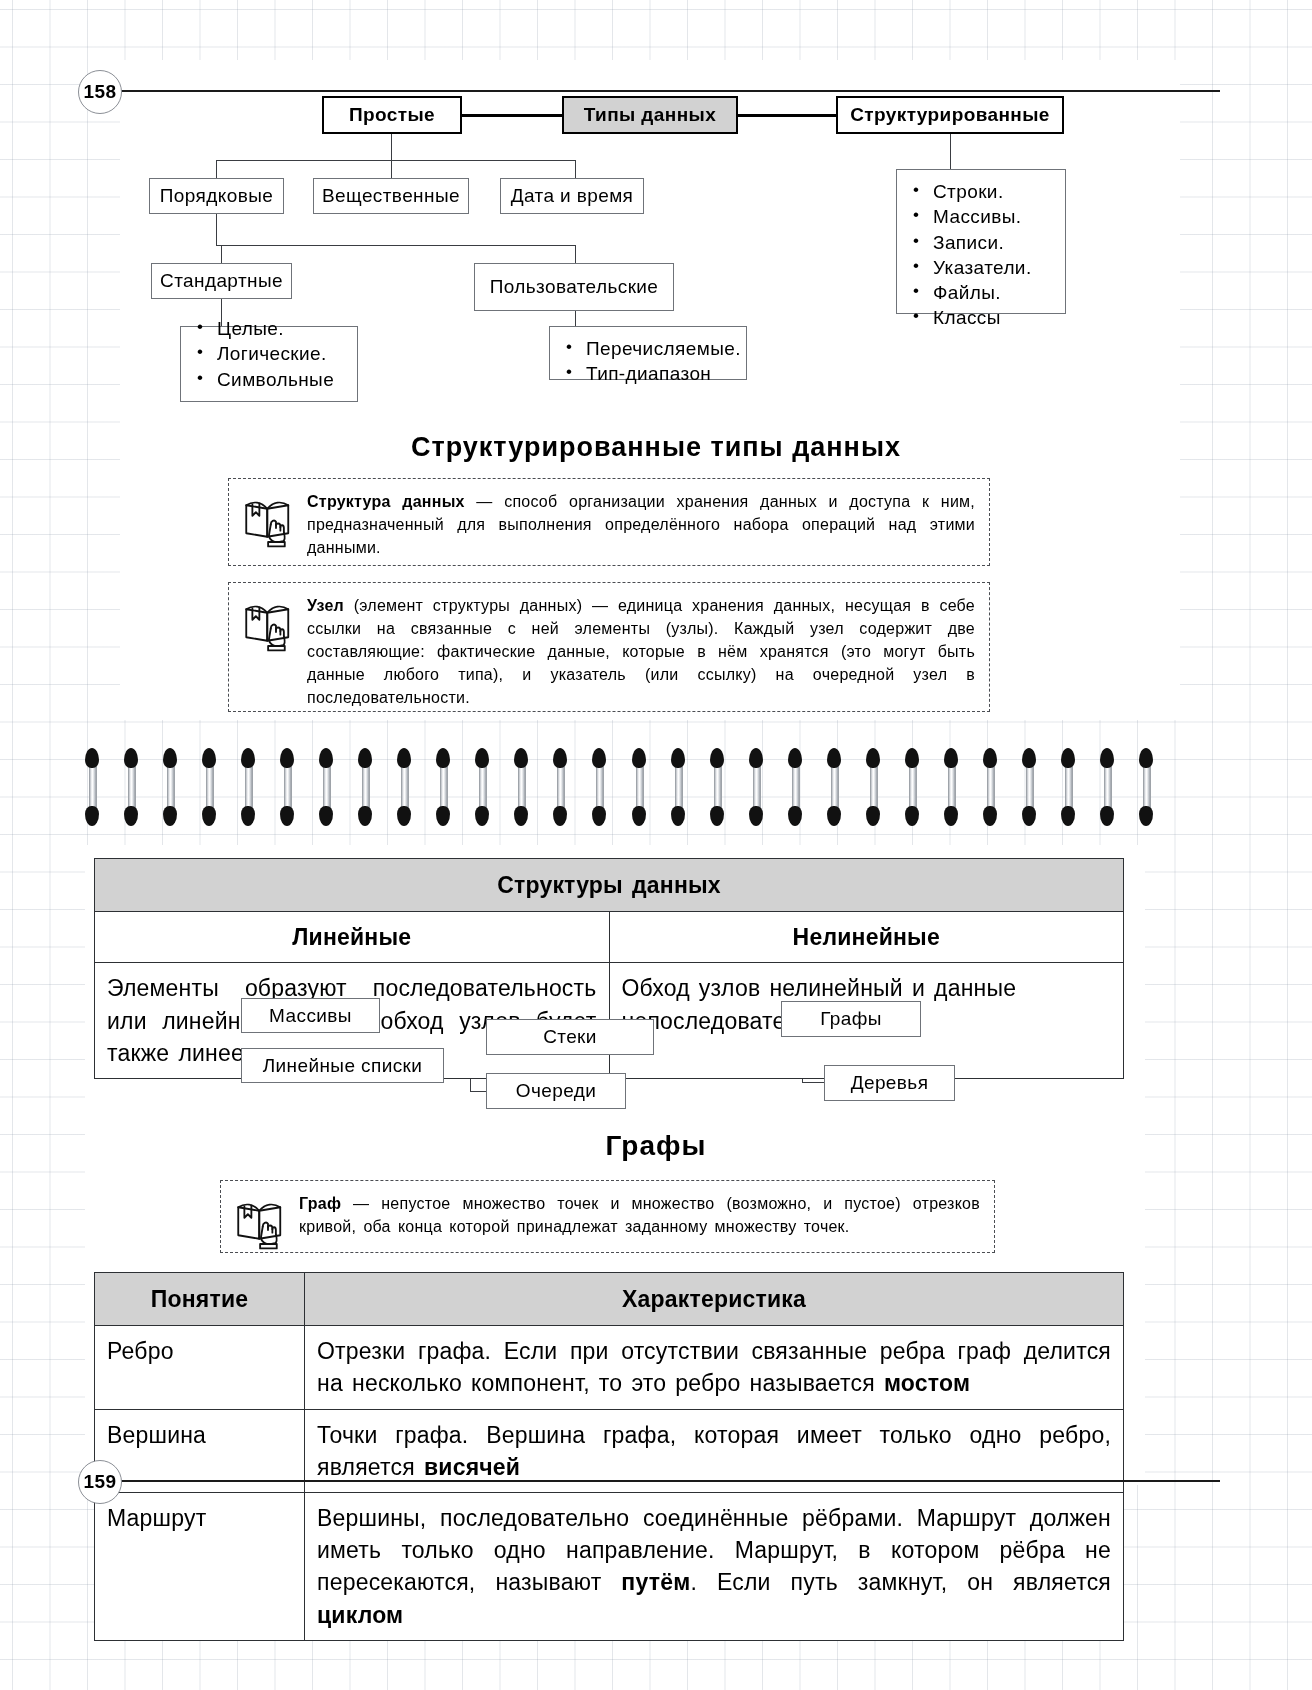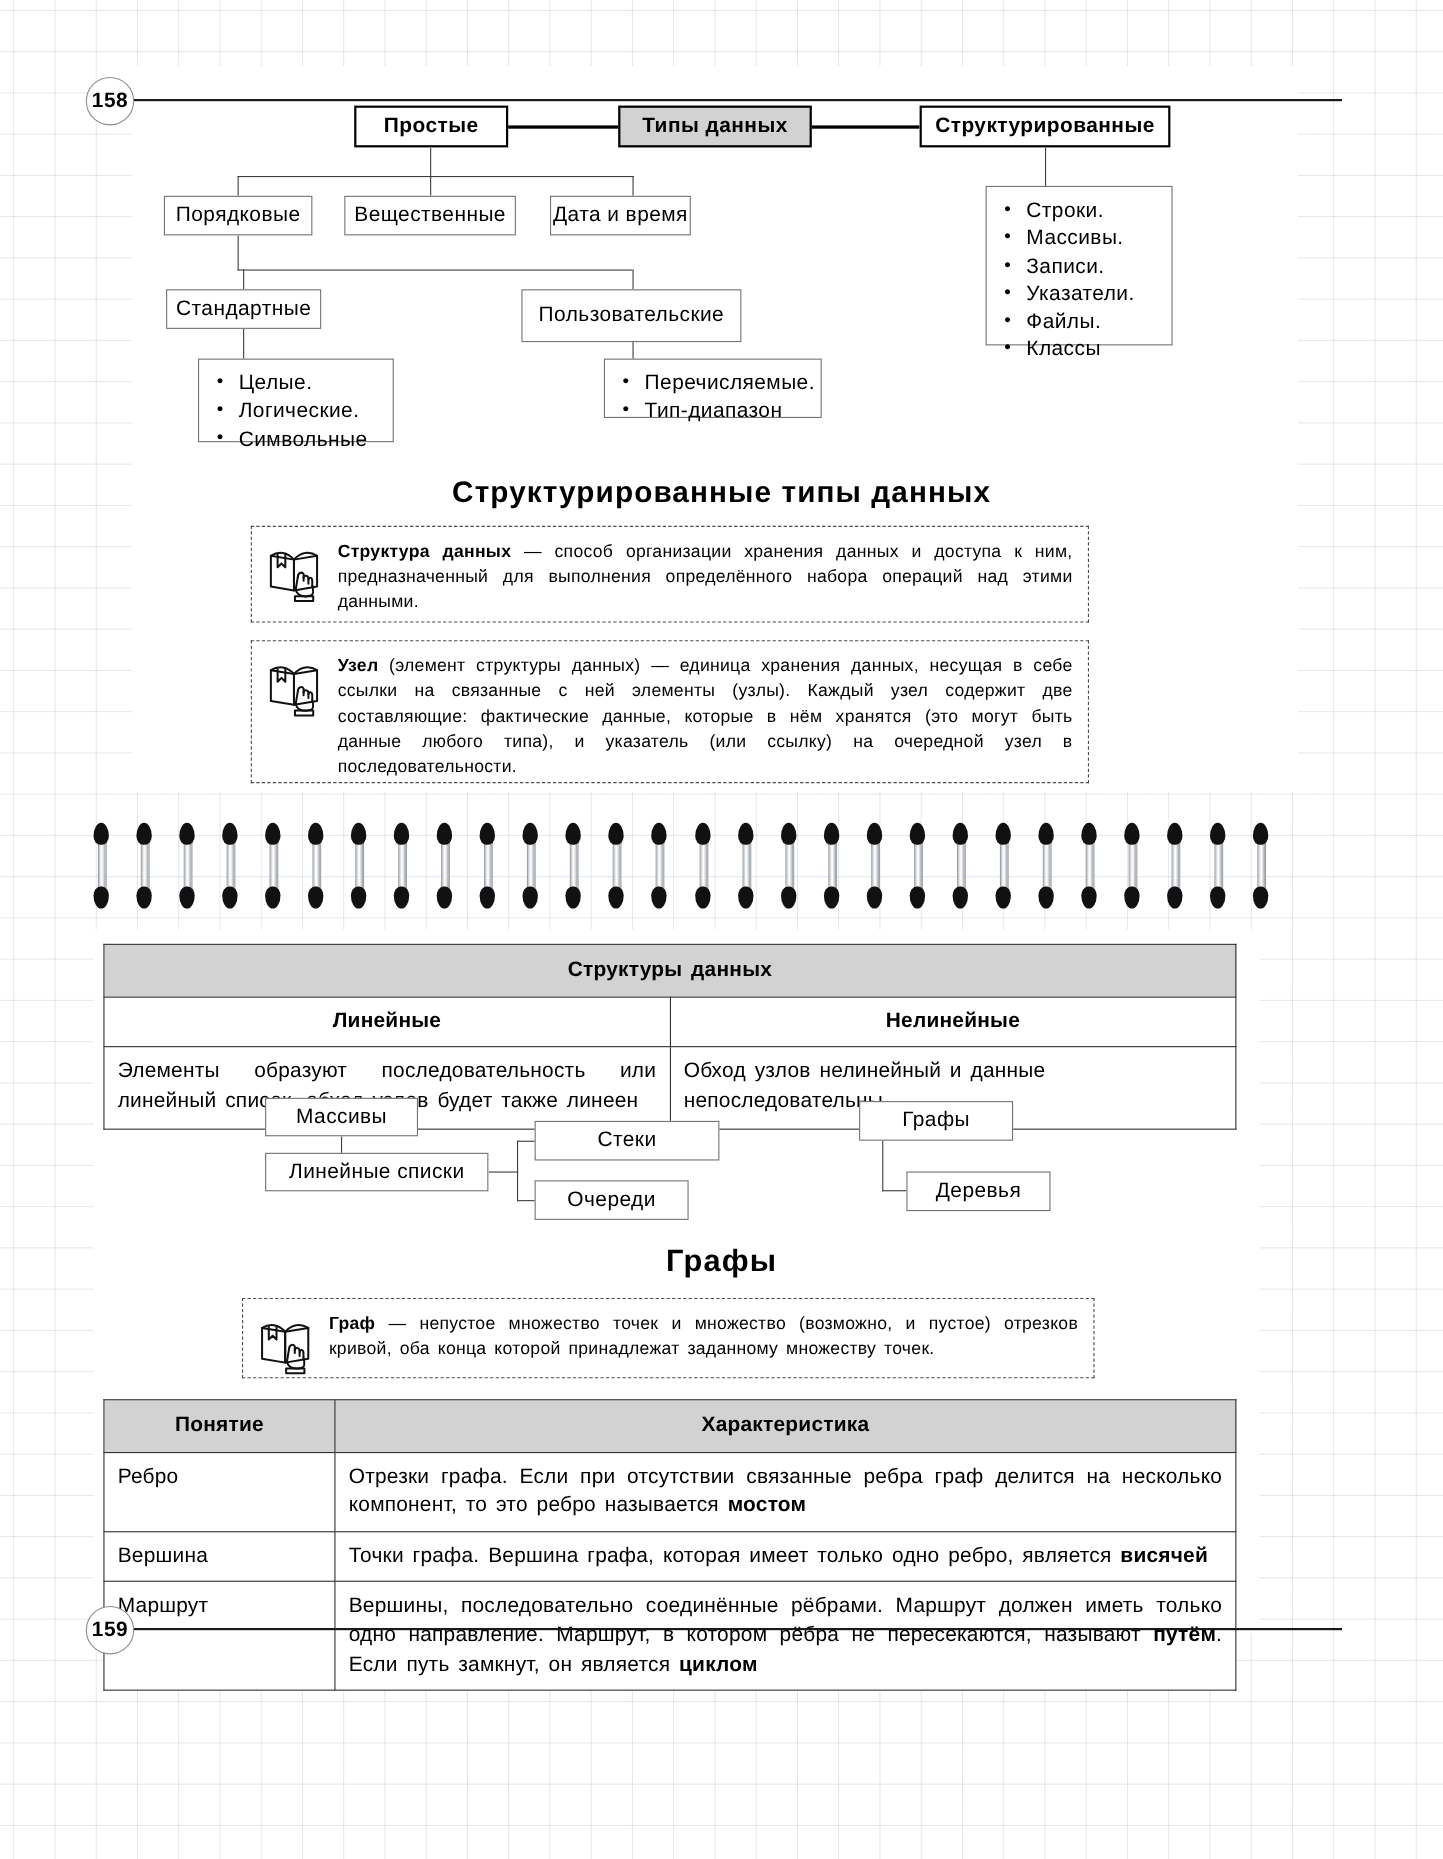--- a/index.html
+++ b/index.html
@@ -174,21 +174,21 @@
   
   .dtable {
     position: absolute;
     z-index: 4;
     border-collapse: collapse;
     background: #fff;
     table-layout: fixed;
   }
   .dtable td, .dtable th {
     border: 1.4px solid #2d3034;
-    font-size: 19px;
+    font-size: 23px;
     line-height: 1.4;
     letter-spacing: .2px;
     word-spacing: 2.5px;
     padding: 9px 12px;
     vertical-align: top;
     text-align: left;
     font-weight: normal;
   }
   .dtable .hdr {
     background: #d2d2d2;
@@ -239,40 +239,40 @@
   <div class="conn v" style="left:216px; top:160px; height:18px;"></div>
   <div class="conn v" style="left:391px; top:160px; height:18px;"></div>
   <div class="conn v" style="left:575px; top:160px; height:18px;"></div>
 
   <div class="box" style="left:149px; top:178px; width:135px; height:36px;">
     <span>Порядковые</span>
   </div>
   <div class="box" style="left:313px; top:178px; width:156px; height:36px;">
     <span>Вещественные</span>
   </div>
-  <div class="box" style="left:500px; top:178px; width:128px; height:36px;">
+  <div class="box" style="left:500px; top:178px; width:144px; height:36px;">
     <span>Дата  и  время</span>
   </div>
 
   <div class="conn v" style="left:216px; top:214px; height:32px;"></div>
   <div class="conn h" style="left:216px; top:245px; width:359px;"></div>
   <div class="conn v" style="left:221px; top:245px; height:18px;"></div>
   <div class="conn v" style="left:575px; top:245px; height:18px;"></div>
 
   <div class="box" style="left:151px; top:263px; width:141px; height:36px;">
     <span>Стандартные</span>
   </div>
   <div class="box" style="left:474px; top:263px; width:200px; height:48px;">
     <span>Пользовательские</span>
   </div>
 
   <div class="conn v" style="left:221px; top:299px; height:28px;"></div>
   <div class="conn v" style="left:575px; top:299px; height:28px;"></div>
 
-  <div class="box list" style="left:180px; top:326px; width:178px; height:76px;">
+  <div class="box list" style="left:180px; top:326px; width:178px; height:76px;align-items:flex-end;">
     <ul>
       <li>Целые.</li>
       <li>Логические.</li>
       <li>Символьные</li>
     </ul>
   </div>
 
   <div class="box list" style="left:549px; top:326px; width:198px; height:54px;">
     <ul>
       <li>Перечисляемые.</li>

